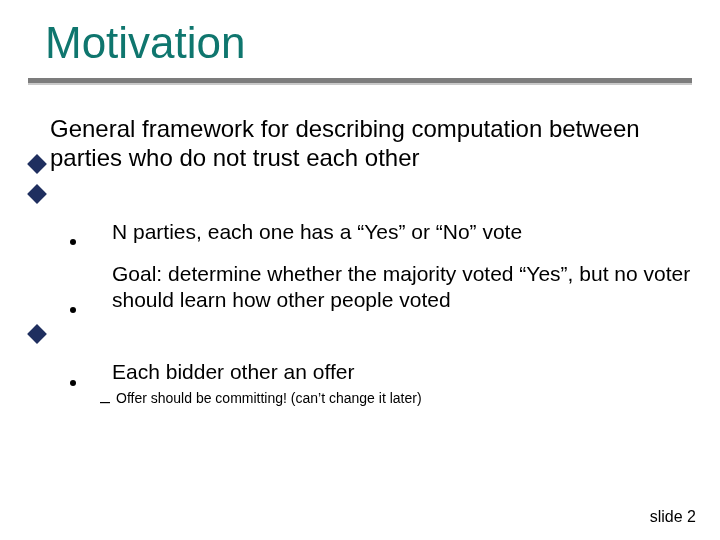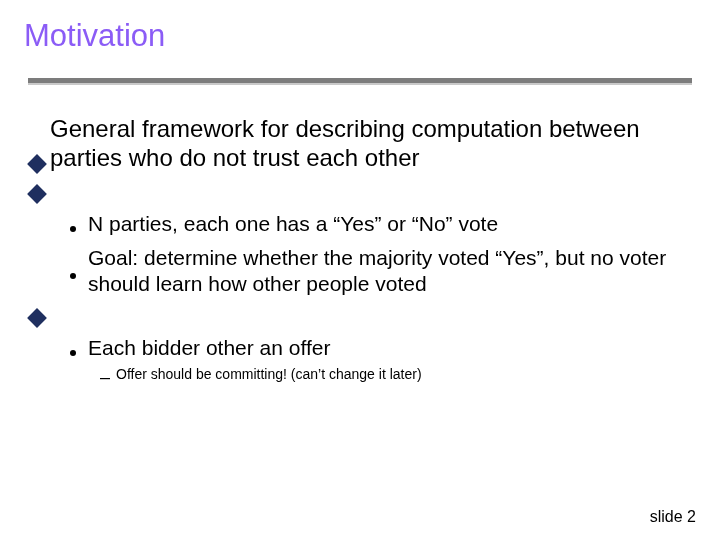--- a/index.html
+++ b/index.html
@@ -13,25 +13,25 @@
     overflow: hidden;
   }
   .slide {
     position: relative;
     width: 720px;
     height: 540px;
     box-sizing: border-box;
   }
   .title {
     position: absolute;
-    left: 24px;
+    left: 45px;
     top: 18px;
-    font-size: 31px;
+    font-size: 44px;
     font-weight: 400;
-    color: #8b5cf6;
+    color: #0f766e;
     letter-spacing: 0px;
   }
   .rule {
     position: absolute;
     left: 28px;
     right: 28px;
     top: 78px;
     height: 5px;
     background: #7c7c7c;
     box-shadow: 0 2px 0 #c9c9c9;
@@ -54,22 +54,23 @@
     margin-top: 6px;
     margin-right: 4px;
   }
   .l1 .text {
     font-size: 24px;
     line-height: 1.22;
     color: #000;
   }
   .l2 {
     display: flex;
-    align-items: center;
-    margin: 8px 0 2px 42px;
+    align-items: flex-end;
+    margin: 16px 0 2px 42px;
+    gap: 24px;
   }
   .l2 .dot {
     flex: 0 0 auto;
     width: 6px;
     height: 6px;
     border-radius: 50%;
     background: #000;
     margin-top: 10px;
     margin-right: 12px;
   }

